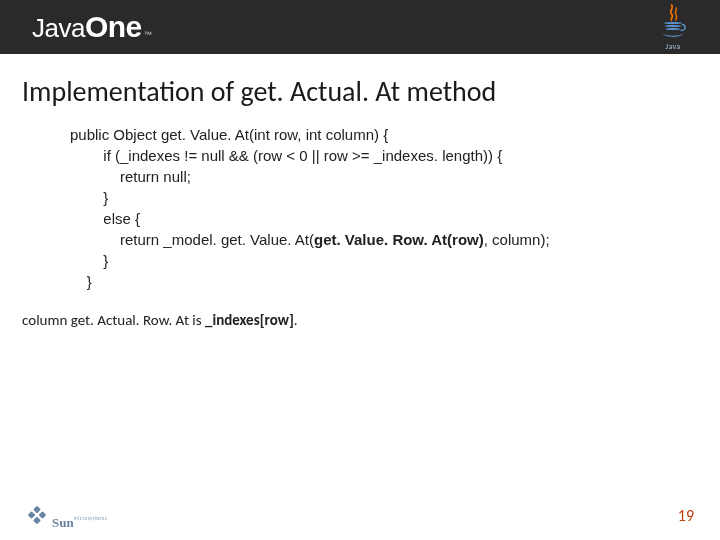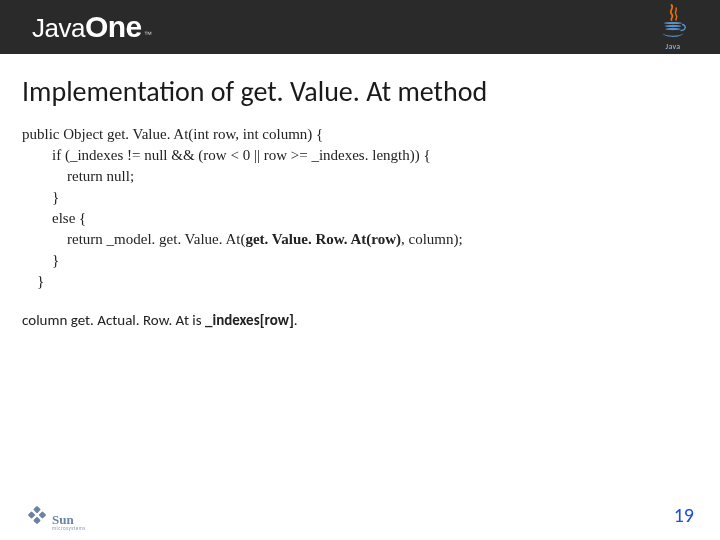--- a/index.html
+++ b/index.html
@@ -74,21 +74,22 @@
     font-weight: normal;
     color: #1a1a1a;
     margin: 2px 0 16px 0;
     line-height: 1.15;
   }
   .code-block {
     font-size: 15px;
     color: #222222;
     line-height: 1.4;
     white-space: pre;
-    font-family: Liberation Serif, serif;
+    font-family: Liberation Sans, sans-serif;
+    margin-left: 48px;
   }
   .code-block b { font-weight: bold; }
   .where-line {
     font-size: 15px;
     color: #222222;
     margin-top: 18px;
     line-height: 1.4;
   }
   .where-line b { font-weight: bold; }
   .footer {
@@ -103,38 +104,37 @@
     padding: 0 26px;
     box-sizing: border-box;
   }
   .sun-logo {
     display: flex;
     align-items: center;
     gap: 4px;
   }
   .sun-text {
     display: flex;
-    flex-direction: column;
     line-height: 1;
     margin-top: 14px;
   }
   .sun-main {
     font-family: Georgia, serif;
     font-size: 13px;
     color: #6a83a3;
     font-weight: bold;
   }
   .sun-sub {
     font-size: 5px;
     color: #8aa0bb;
     letter-spacing: 0.5px;
   }
   .page-num {
-    font-size: 20px;
-    color: #1d4ed8;
+    font-size: 16px;
+    color: #c2410c;
   }
 </style>
 </head>
 <body>
 
 <div class="top-bar">
   <div class="javaone-logo">
     <span class="javaone-java">Java</span>
       <span class="javaone-one">One</span>
       <span class="javaone-tm">™</span>
@@ -147,21 +147,21 @@
       <path d="M9 30 C9 28 31 28 31 30 C31 32 9 32 9 30 Z" fill="#5a8fc8"></path>
       <path d="M10 34 C10 32 30 32 30 34 C30 36 10 36 10 34 Z" fill="#5a8fc8"></path>
       <path d="M32 28 C38 28 38 36 30 36" stroke="#5a8fc8" stroke-width="2" fill="none"></path>
       <path d="M6 40 C12 44 28 44 34 40 C30 46 10 46 6 40 Z" fill="#5a8fc8"></path>
     </svg>
     <div class="java-label">Java</div>
   </div>
 </div>
 
 <div class="content">
-  <h1 class="slide-title">Implementation of get. Value. At method</h1>
+  <h1 class="slide-title">Implementation of get. Actual. At method</h1>
 
   <div class="code-block" id="code-block">public Object get. Value. At(int row, int column) {
         if (_indexes != null &amp;&amp; (row &lt; 0 || row &gt;= _indexes. length)) {
             return null;
         }
         else {
             return _model. get. Value. At(<b>get. Value. Row. At(row)</b>, column);
         }
     }</div>
 

